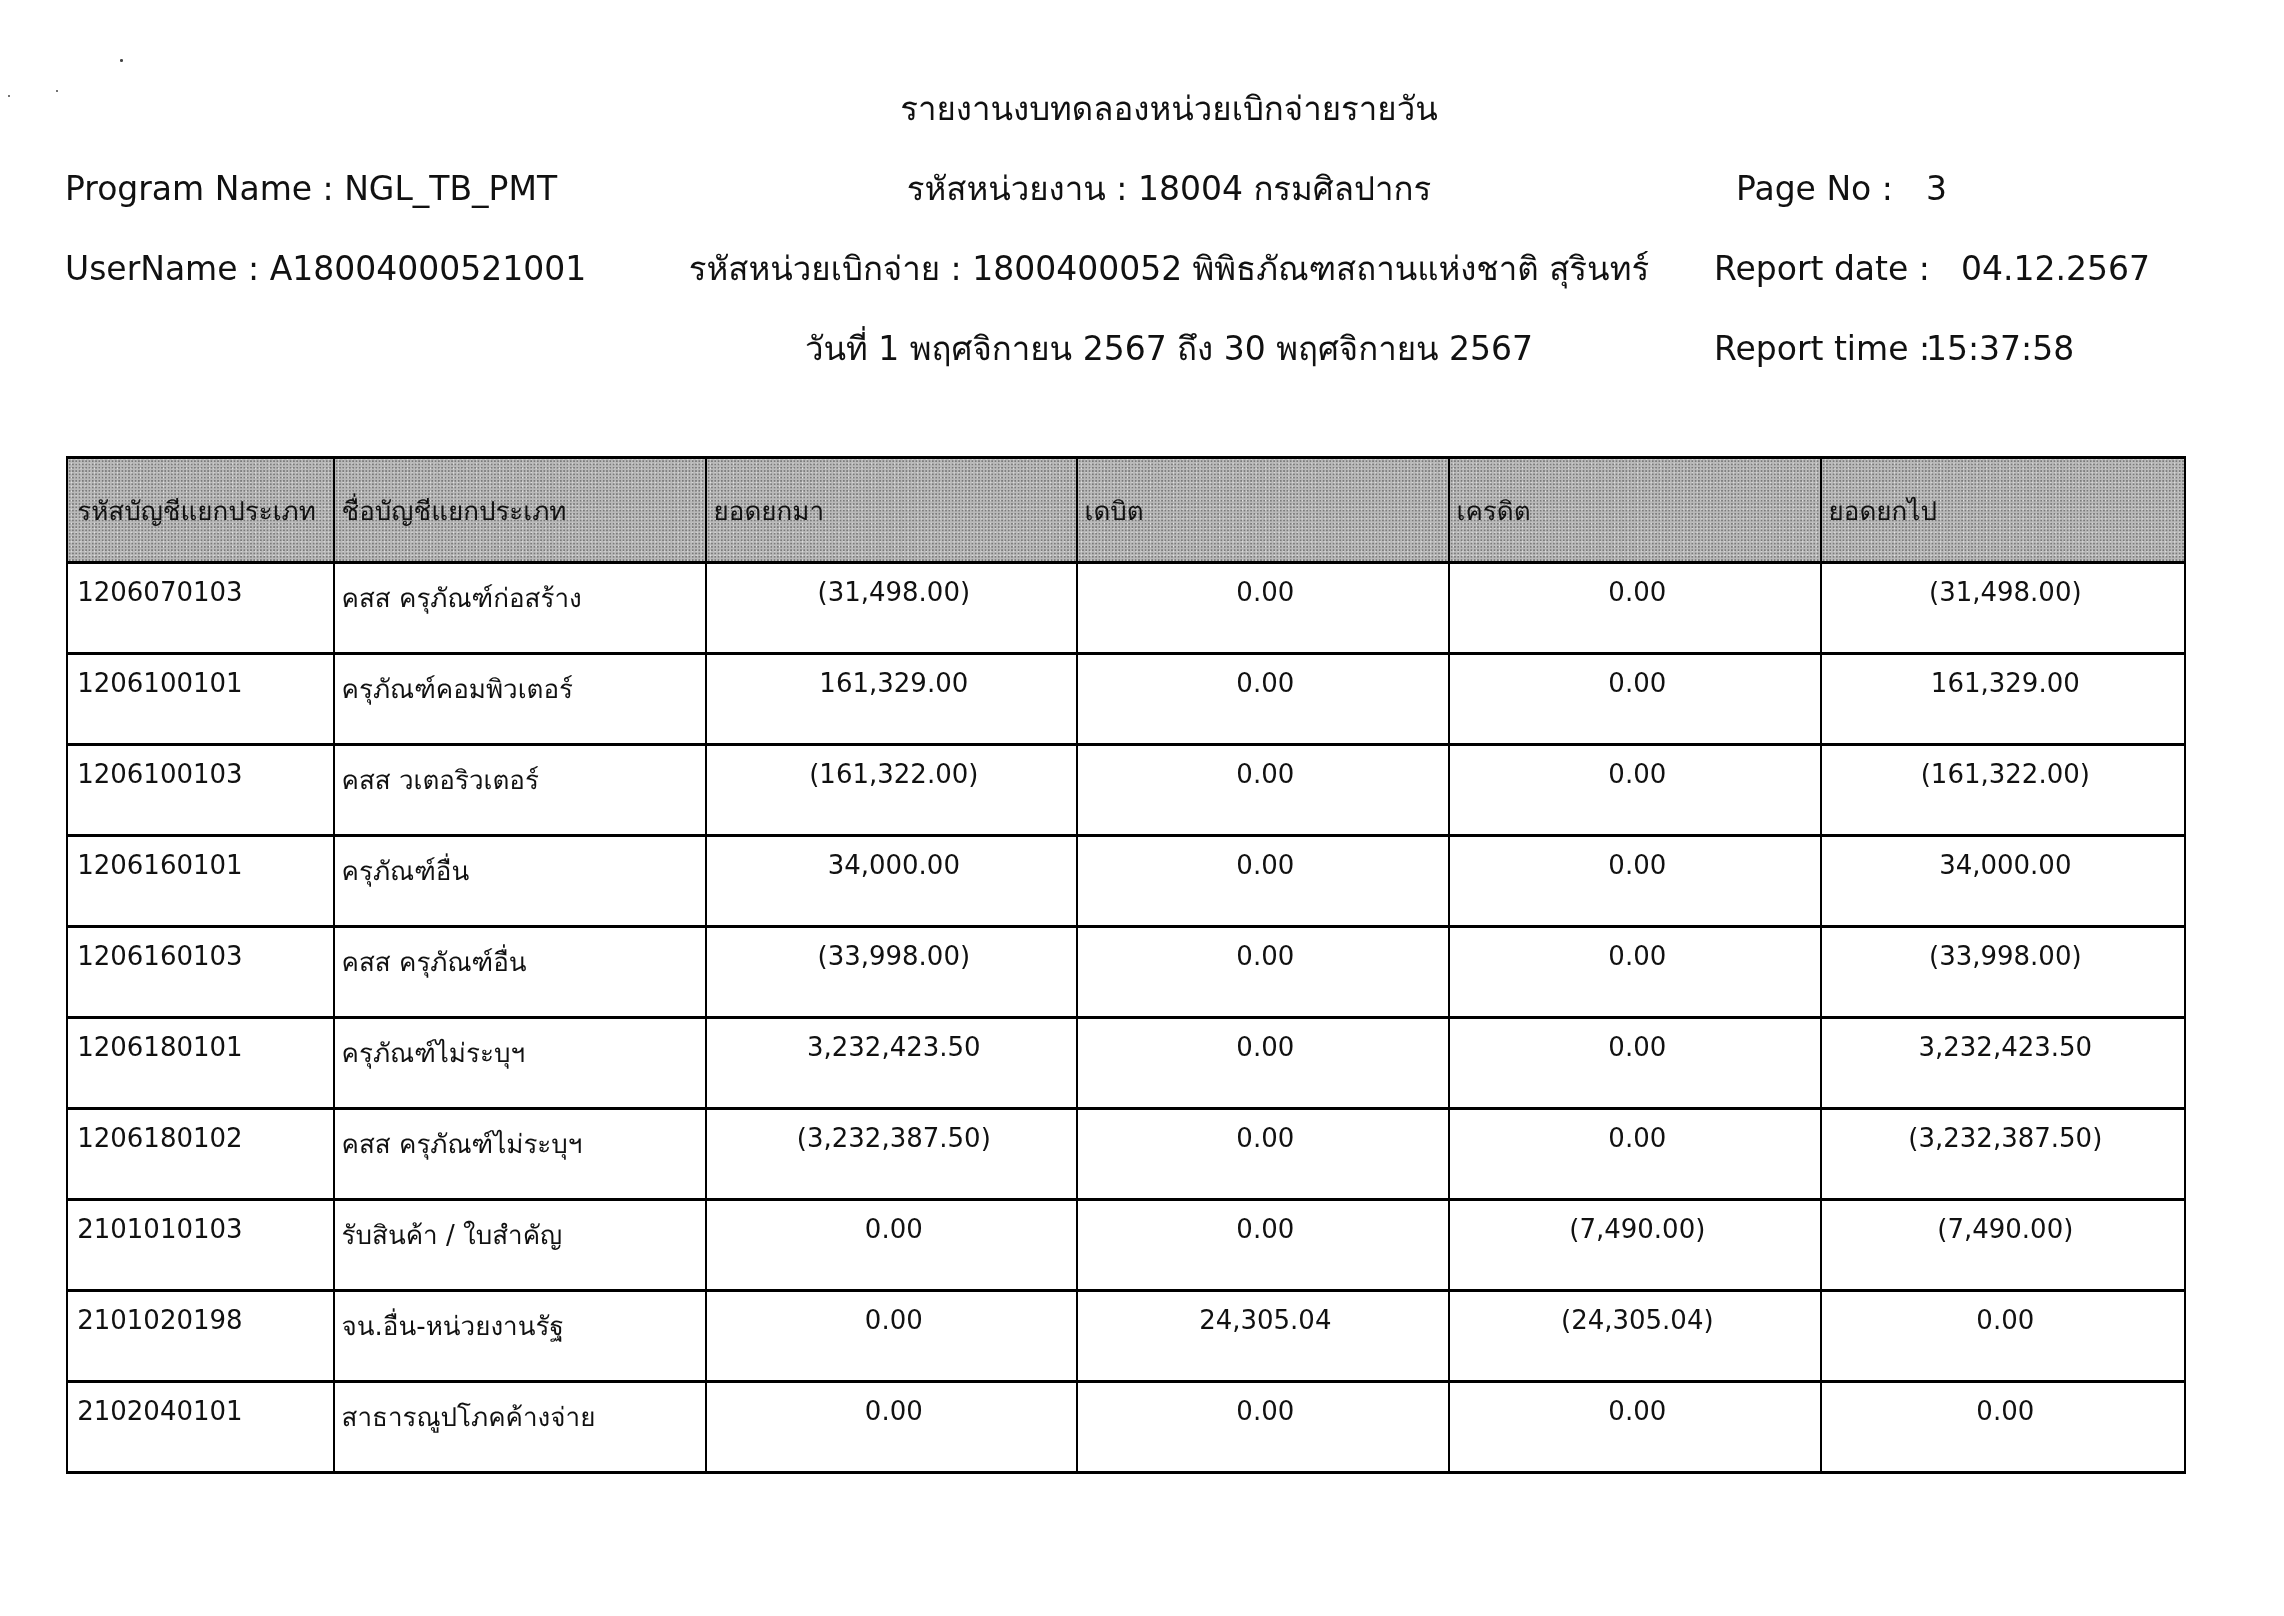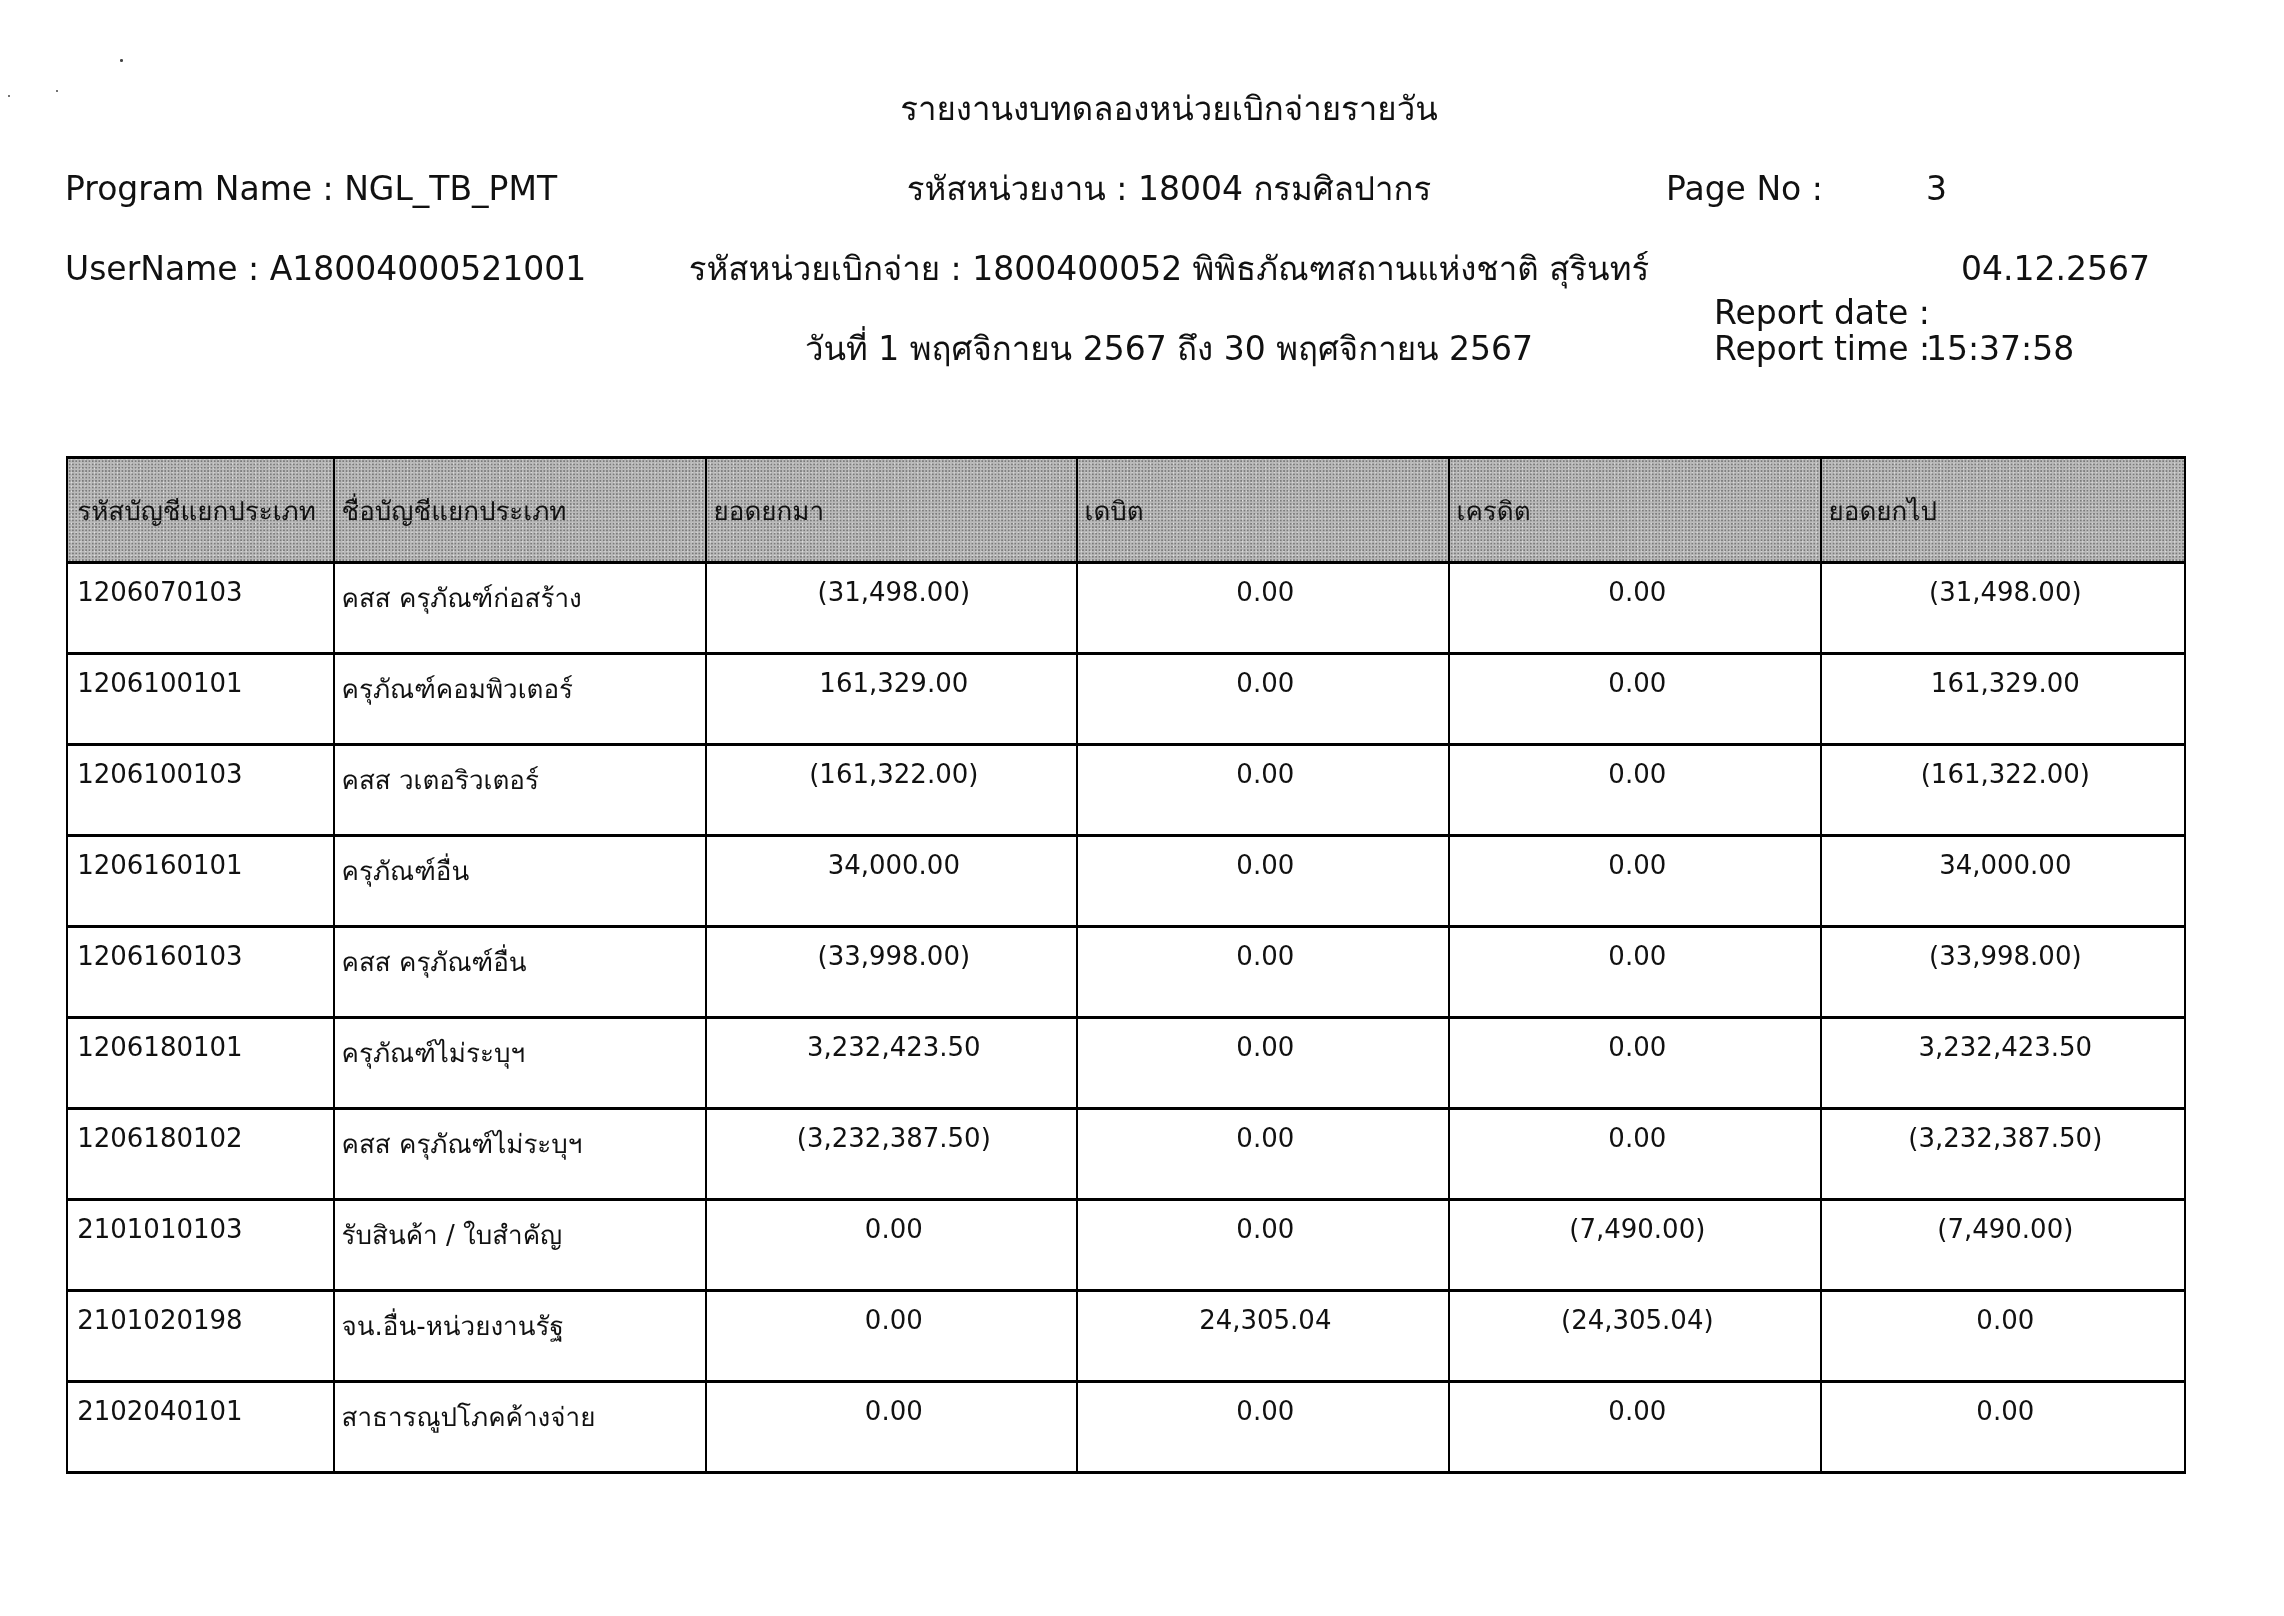--- a/index.html
+++ b/index.html
@@ -53,26 +53,26 @@
 <body>
 
 <div class="speck" style="left:120px;top:59px;width:2.6px;height:2.6px;"></div>
 <div class="speck" style="left:56px;top:90px;width:2px;height:2px;"></div>
 <div class="speck" style="left:7.9px;top:95px;width:2px;height:2px;"></div>
 
 <div class="txt center" style="left:1169px;top:92px;">รายงานงบทดลองหน่วยเบิกจ่ายรายวัน</div>
 
 <div class="txt" style="left:65px;top:172px;">Program Name : NGL_TB_PMT</div>
 <div class="txt center" style="left:1169px;top:172px;">รหัสหน่วยงาน : 18004 กรมศิลปากร</div>
-<div class="txt" style="left:1666px;top:172px;">Page No :</div>
+<div class="txt" style="left:1736px;top:172px;">Page No :</div>
 <div class="txt" style="left:1926px;top:172px;">3</div>
 
 <div class="txt" style="left:65px;top:252px;">UserName : A18004000521001</div>
 <div class="txt center" style="left:1169px;top:252px;">รหัสหน่วยเบิกจ่าย : 1800400052 พิพิธภัณฑสถานแห่งชาติ สุรินทร์</div>
-<div class="txt" style="left:1714px;top:252px;margin-top:44px;">Report date :</div>
+<div class="txt" style="left:1714px;top:252px;">Report date :</div>
 <div class="txt" style="left:1926px;top:252px;margin-left:35px;">04.12.2567</div>
 
 <div class="txt center" style="left:1169px;top:332px;">วันที่ 1 พฤศจิกายน 2567 ถึง 30 พฤศจิกายน 2567</div>
 <div class="txt" style="left:1714px;top:332px;">Report time :</div>
 <div class="txt" style="left:1926px;top:332px;">15:37:58</div>
 
 <table class="report">
   <colgroup>
     <col style="width:267px">
     <col style="width:372px">

